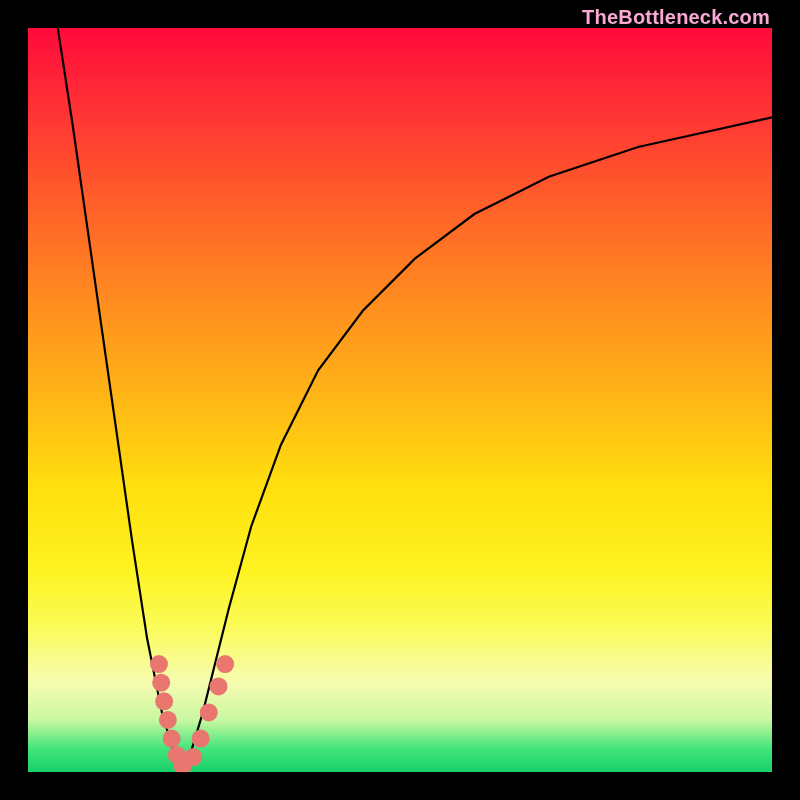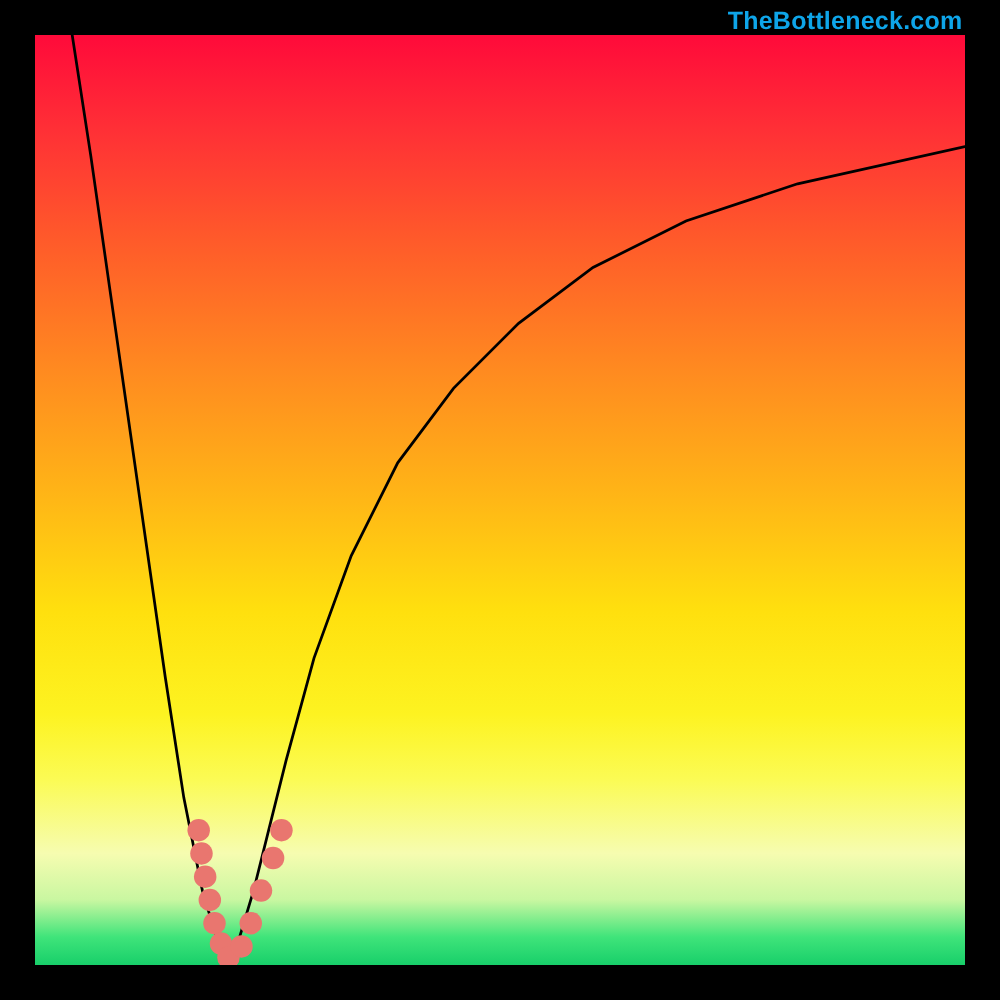--- a/index.html
+++ b/index.html
@@ -47,21 +47,21 @@
   .svg-layer {
     position: absolute;
     inset: 0;
     width: 100%;
     height: 100%;
   }
   .watermark {
     position: absolute;
     top: 6px;
     right: 30px;
-    color: #0ea5e9;
+    color: #f9a8d4;
     font-size: 20px;
     font-weight: 600;
     letter-spacing: 0.2px;
     user-select: none;
   }
 </style>
 </head>
 <body>
 
 <div class="frame">

